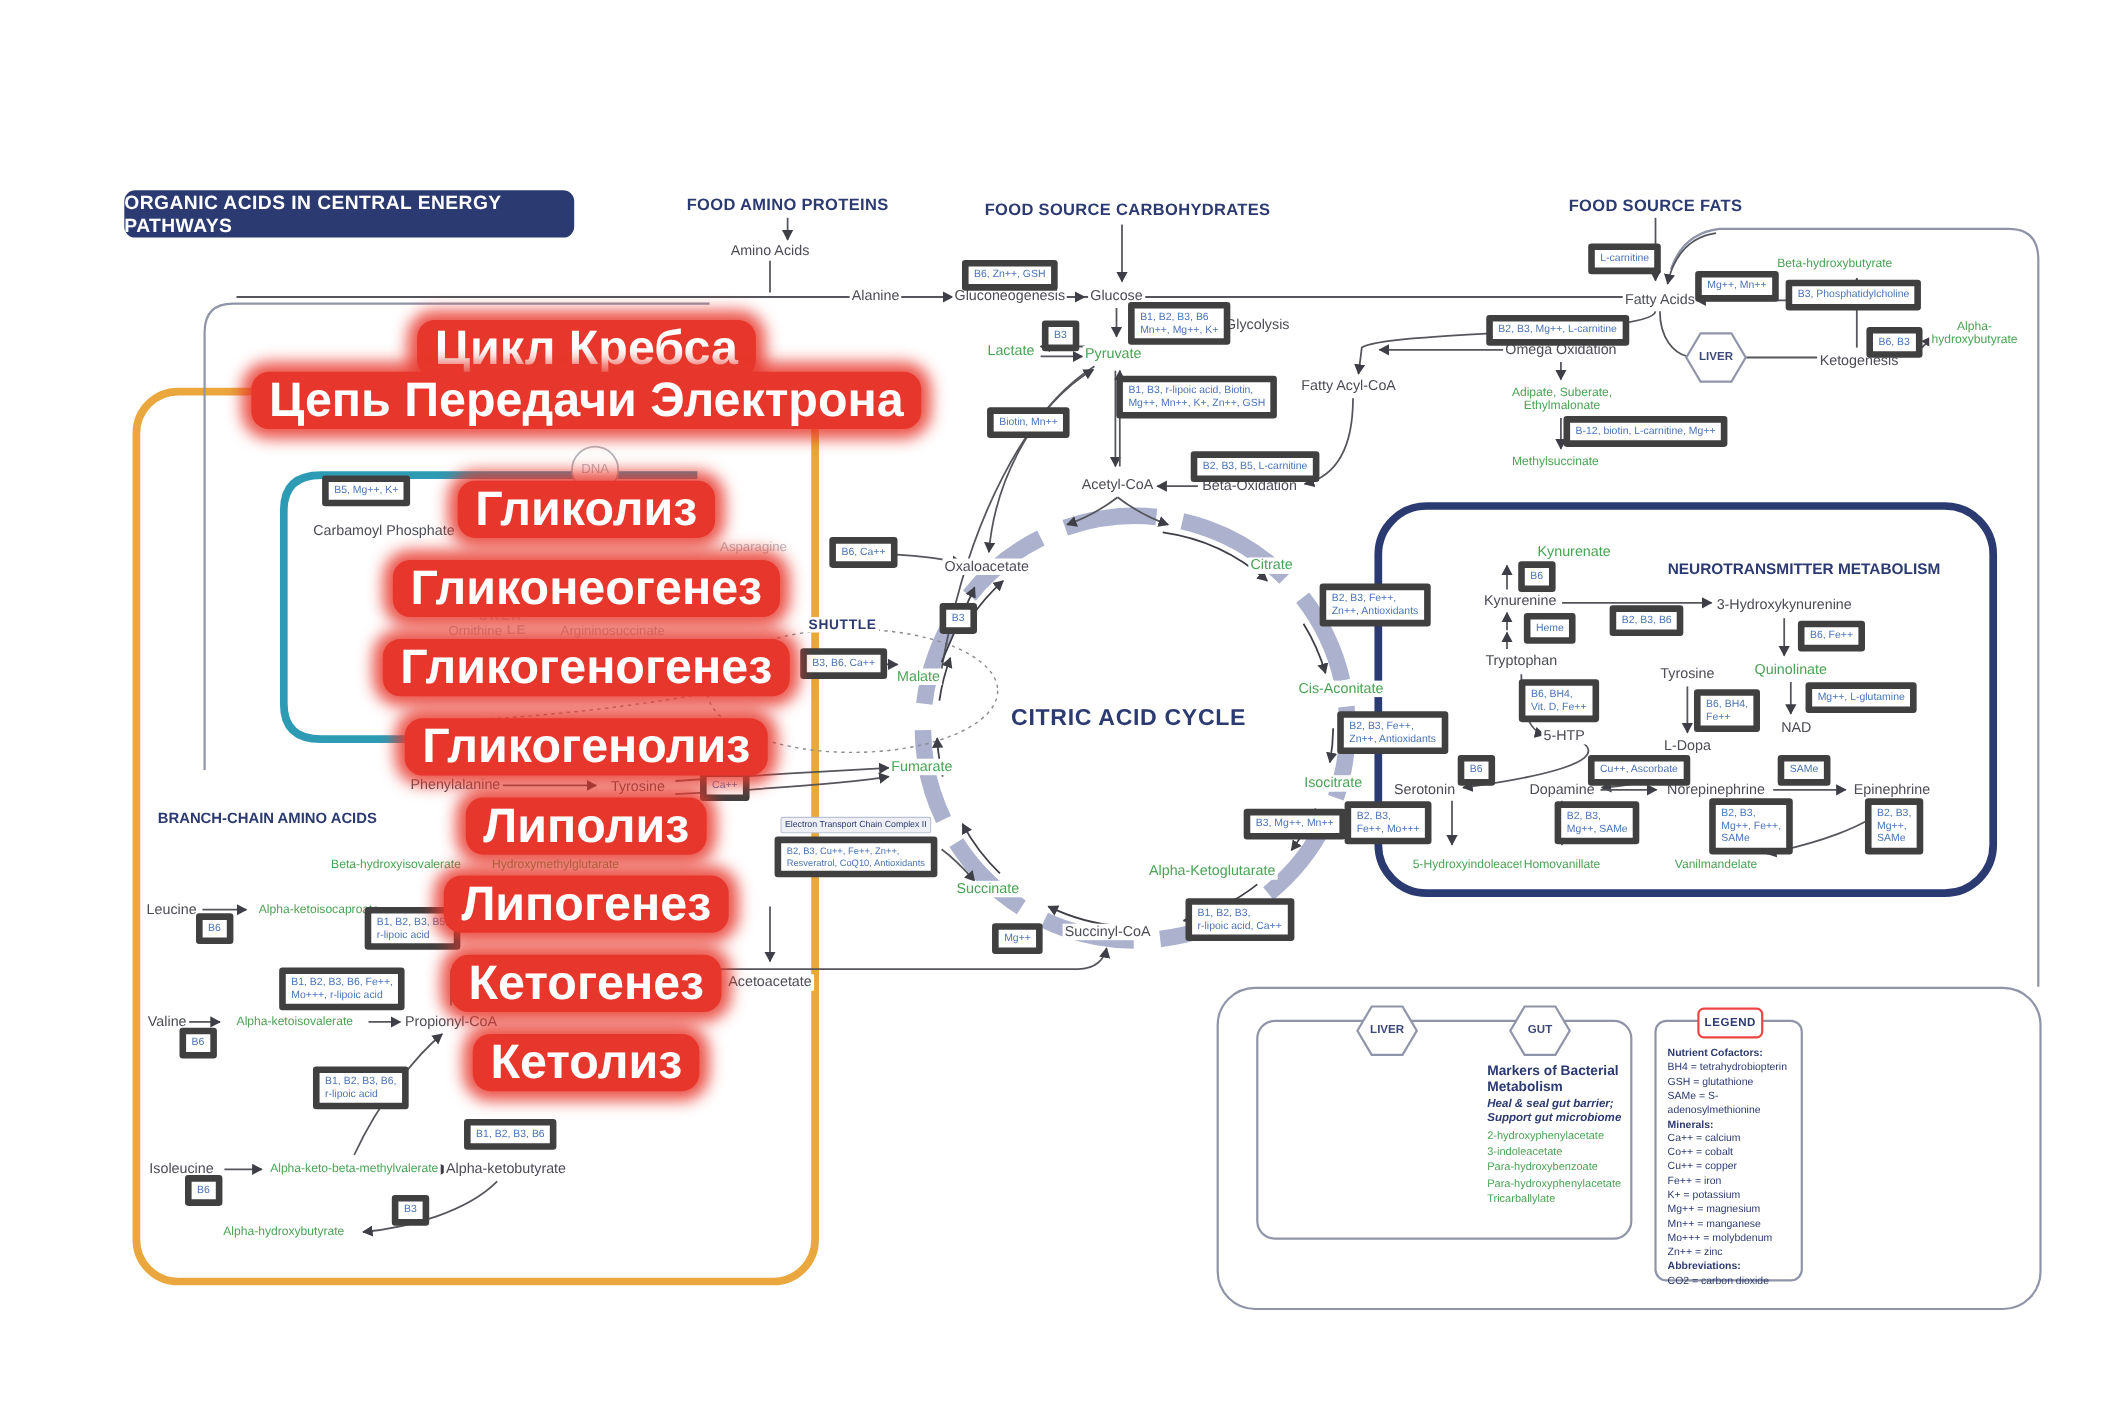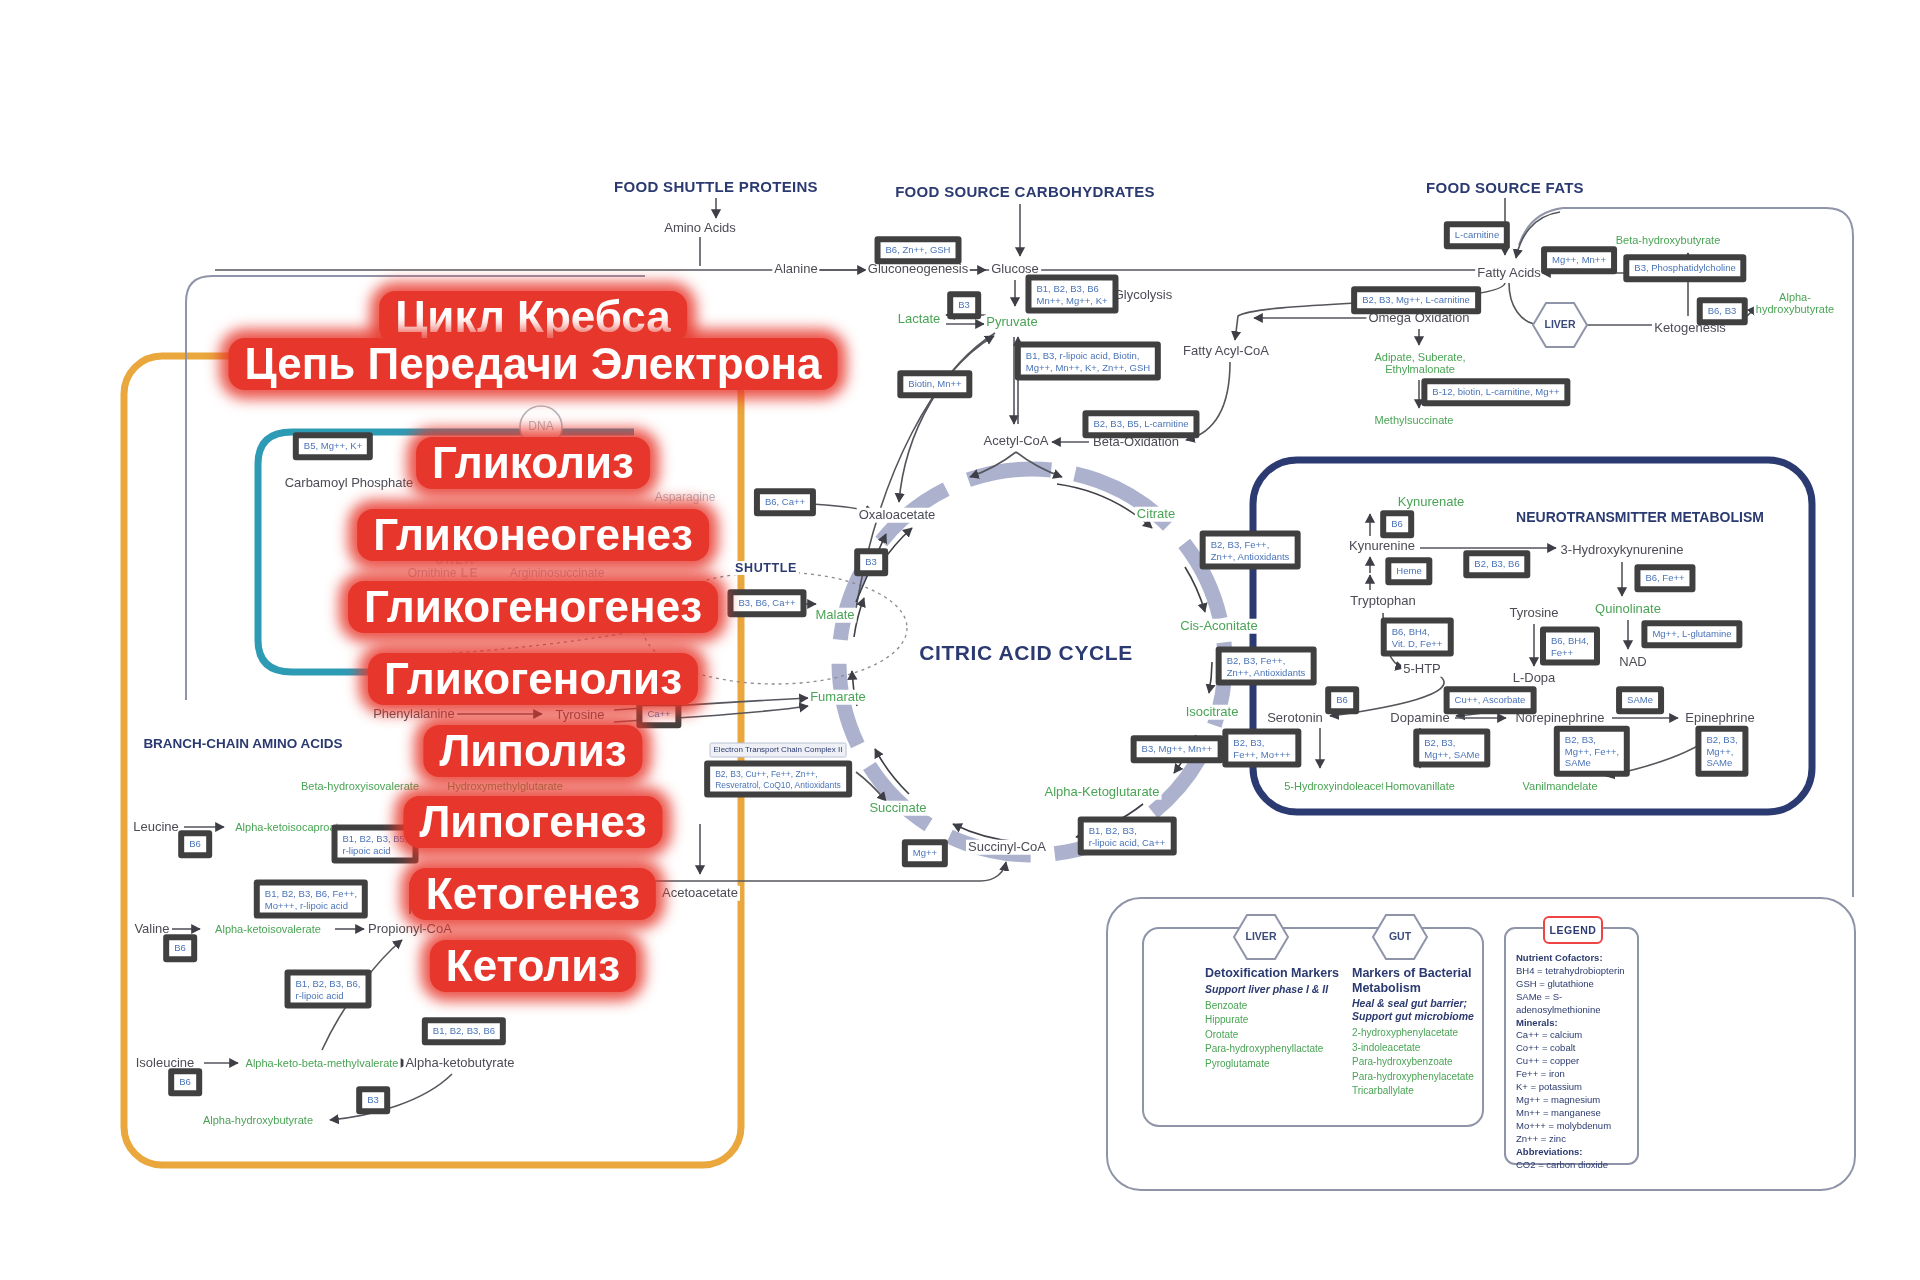--- a/index.html
+++ b/index.html
@@ -149,23 +149,26 @@
     <path class="cy" marker-end="url(#ah)" d="M854,637 A180,180 0 0 1 864,598"></path>
     <path class="cy" marker-end="url(#ah)" d="M881,564 A180,180 0 0 1 912,528"></path>
     <path class="cy" marker-end="url(#ah)" d="M856,602 C866,578 876,556 886,534"></path>
 
     <polygon class="hex" points="1533,325 1546,303 1574,303 1587,325 1574,347 1546,347"></polygon>
     <polygon class="hex" points="1234,937 1247,915 1275,915 1288,937 1275,959 1247,959"></polygon>
     <polygon class="hex" points="1373,937 1386,915 1414,915 1427,937 1414,959 1386,959"></polygon>
     <circle cx="541" cy="427" r="21" fill="#fff" stroke="#b5b6bd" stroke-width="1.6"></circle>
   </svg>
 
+  <div id="title-badge">
+    <span>ORGANIC ACIDS IN CENTRAL ENERGY PATHWAYS</span>
+  </div>
 
   <div id="labels">
-      <div class="node hdr" style="left: 716px; top: 187px;">FOOD SHUTTLE PROTEINS</div>
+      <div class="node hdr" style="left: 716px; top: 187px;">FOOD AMINO PROTEINS</div>
       <div class="node met" style="left: 700px; top: 228px;">Amino Acids</div>
       <div class="node hdr" style="left: 1025px; top: 192px;">FOOD SOURCE CARBOHYDRATES</div>
       <div class="node met" style="left: 796px; top: 269px;">Alanine</div>
       <div class="node met" style="left: 918px; top: 269px;">Gluconeogenesis</div>
       <div class="node met" style="left: 1015px; top: 269px;">Glucose</div>
       <div class="node met" style="left: 1143px; top: 295px;">Glycolysis</div>
       <div class="node green" style="left: 919px; top: 319px;">Lactate</div>
       <div class="node green" style="left: 1012px; top: 322px;">Pyruvate</div>
       <div class="node hdr" style="left: 1505px; top: 188px;">FOOD SOURCE FATS</div>
       <div class="node met" style="left: 1509px; top: 273px;">Fatty Acids</div>
@@ -293,31 +296,20 @@
       <div class="cbox" style="left: 1452px; top: 748px;">B2, B3,
 Mg++, SAMe</div>
       <div class="cbox" style="left: 1592px; top: 751px;">B2, B3,
 Mg++, Fe++,
 SAMe</div>
       <div class="cbox" style="left: 1722px; top: 751px;">B2, B3,
 Mg++,
 SAMe</div>
     </div>
 
-  <div class="bblock" style="left:1205px;top:966px;width:142px">
-    <div class="bb-title">Detoxification Markers</div>
-    <div class="bb-sub">Support liver phase I &amp; II</div>
-    <div id="detox-items" style="margin-top:3px">
-        <div class="bb-item">Benzoate</div>
-        <div class="bb-item">Hippurate</div>
-        <div class="bb-item">Orotate</div>
-        <div class="bb-item">Para-hydroxyphenyllactate</div>
-        <div class="bb-item">Pyroglutamate</div>
-      </div>
-  </div>
   <div class="bblock" style="left:1352px;top:966px;width:126px">
     <div class="bb-title">Markers of Bacterial Metabolism</div>
     <div class="bb-sub">Heal &amp; seal gut barrier;
 Support gut microbiome</div>
     <div id="bacterial-items" style="margin-top:3px">
         <div class="bb-item">2-hydroxyphenylacetate</div>
         <div class="bb-item">3-indoleacetate</div>
         <div class="bb-item">Para-hydroxybenzoate</div>
         <div class="bb-item">Para-hydroxyphenylacetate</div>
         <div class="bb-item">Tricarballylate</div>

